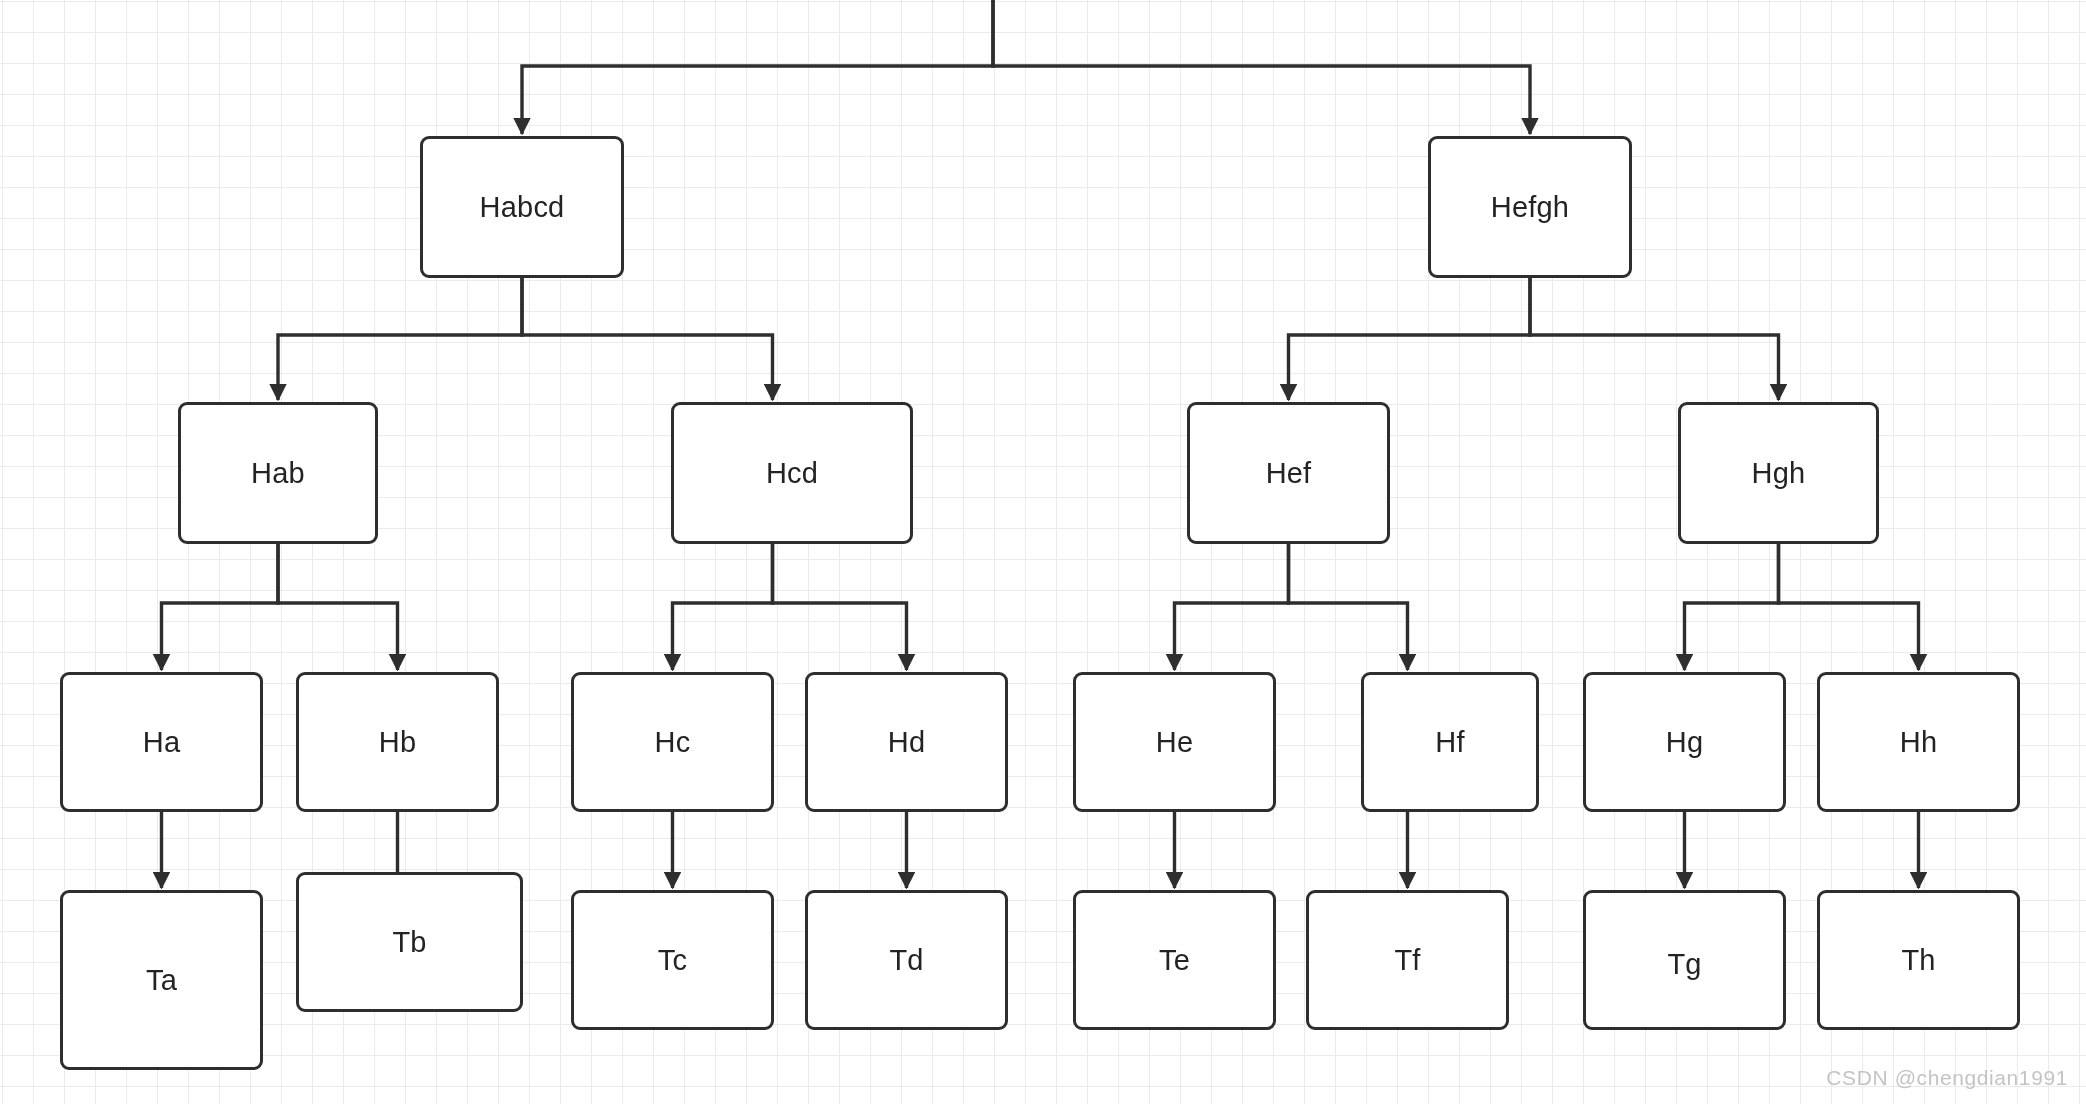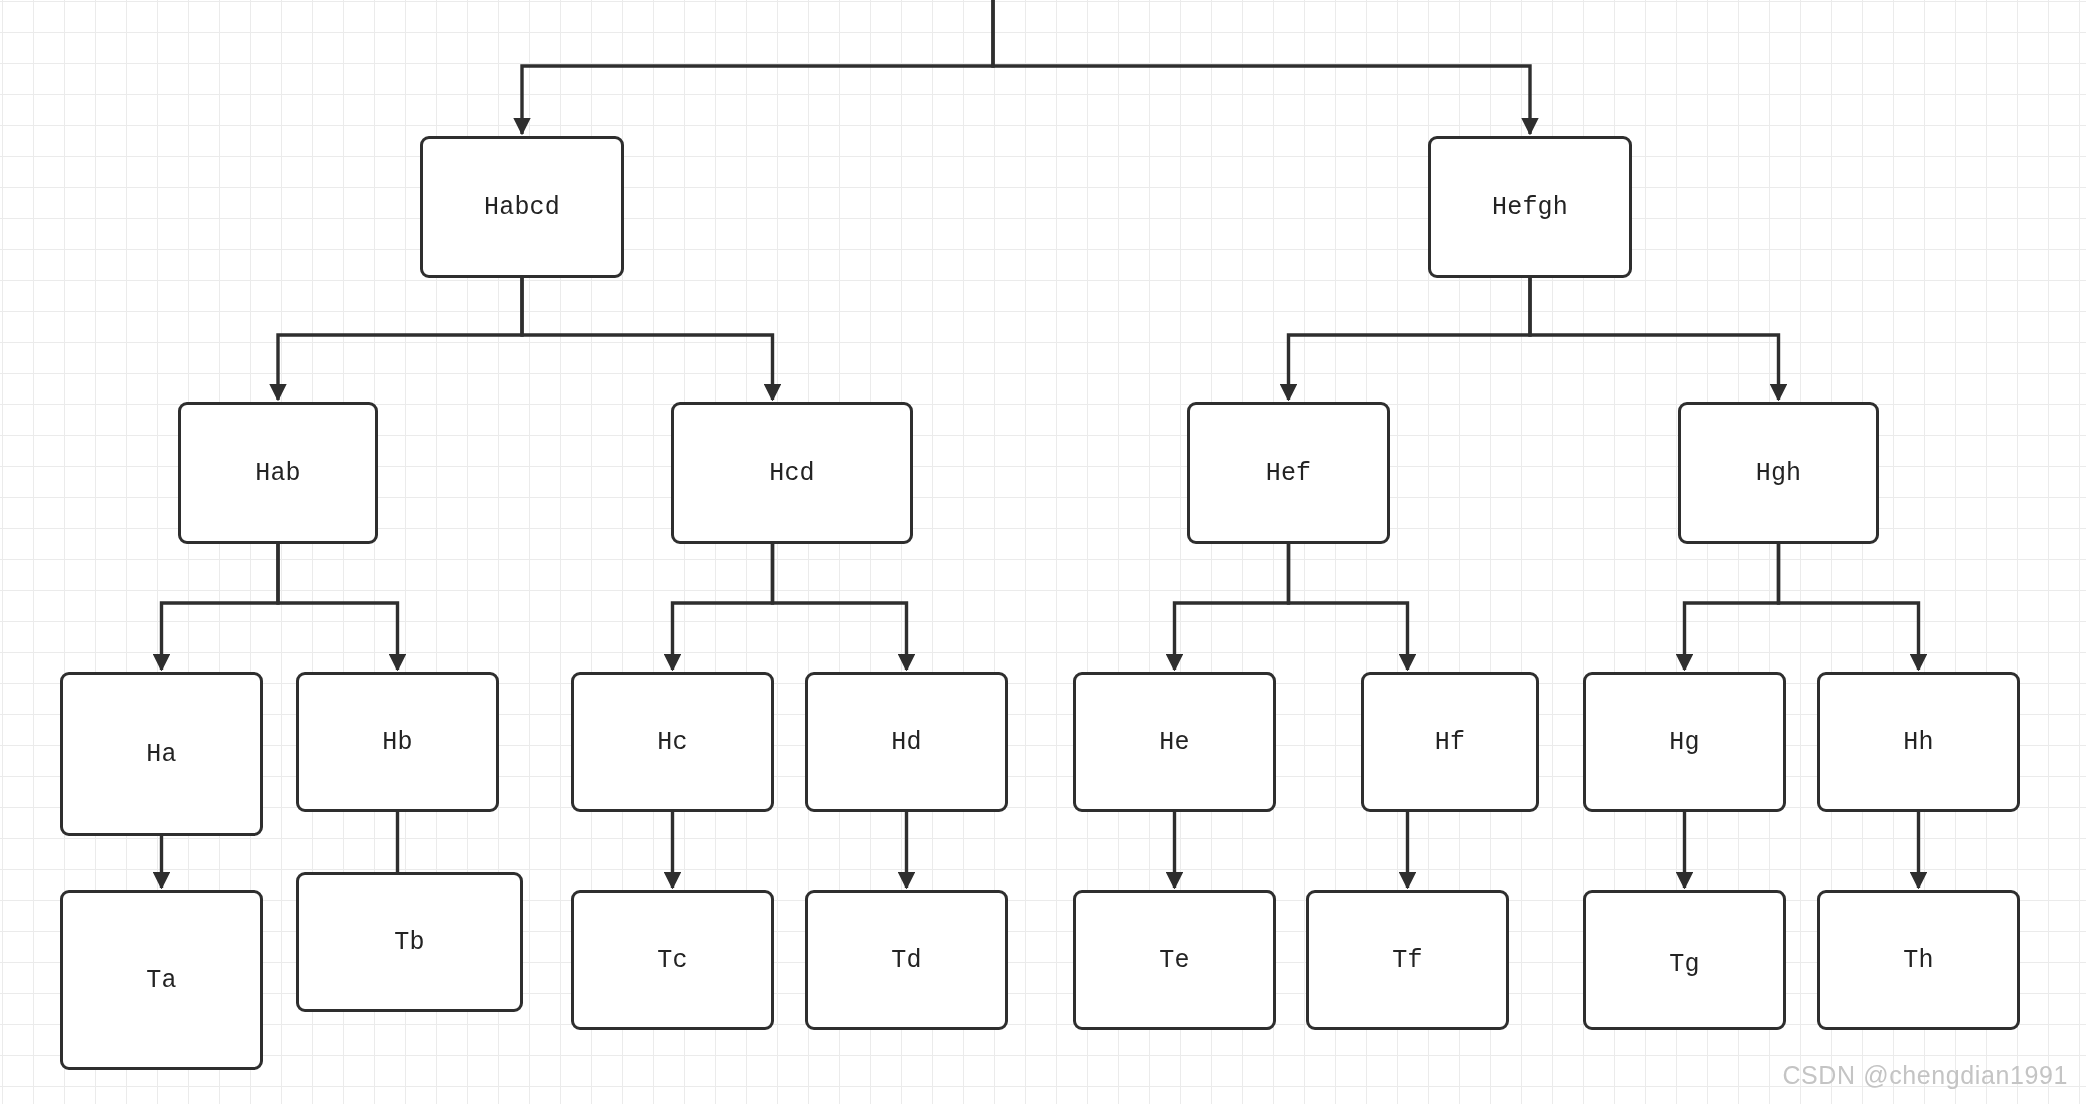--- a/index.html
+++ b/index.html
@@ -39,33 +39,33 @@
     box-sizing: border-box;
     background: #ffffff;
     border: 3px solid #2e2e2e;
     border-radius: 9px;
     display: flex;
     align-items: center;
     justify-content: center;
     z-index: 2;
   }
   .node-label {
-    font-family: Liberation Mono, monospace;
-    font-size: 25px;
+    font-family: Liberation Sans, sans-serif;
+    font-size: 29px;
     color: #232323;
     letter-spacing: 0.2px;
     line-height: 1;
     user-select: none;
   }
   #watermark {
     position: absolute;
     right: 18px;
     bottom: 14px;
     font-family: "Liberation Sans", sans-serif;
-    font-size: 25px;
+    font-size: 21px;
     color: #c4c4c4;
     letter-spacing: 0.6px;
     z-index: 3;
     user-select: none;
   }
 </style>
 </head>
 <body>
 
 <div id="canvas">
@@ -114,21 +114,21 @@
       </div>
       <div class="node" style="left: 671px; top: 402px; width: 242px; height: 142px; border-color: rgb(46, 46, 46); background: rgb(255, 255, 255);">
         <span class="node-label" style="color: rgb(35, 35, 35);">Hcd</span>
       </div>
       <div class="node" style="left: 1187px; top: 402px; width: 203px; height: 142px; border-color: rgb(46, 46, 46); background: rgb(255, 255, 255);">
         <span class="node-label" style="color: rgb(35, 35, 35);">Hef</span>
       </div>
       <div class="node" style="left: 1678px; top: 402px; width: 201px; height: 142px; border-color: rgb(46, 46, 46); background: rgb(255, 255, 255);">
         <span class="node-label" style="color: rgb(35, 35, 35);">Hgh</span>
       </div>
-      <div class="node" style="left: 60px; top: 672px; width: 203px; height: 164px; border-color: rgb(46, 46, 46); background: rgb(255, 255, 255);">
+      <div class="node" style="left: 60px; top: 672px; width: 203px; height: 140px; border-color: rgb(46, 46, 46); background: rgb(255, 255, 255);">
         <span class="node-label" style="color: rgb(35, 35, 35);">Ha</span>
       </div>
       <div class="node" style="left: 296px; top: 672px; width: 203px; height: 140px; border-color: rgb(46, 46, 46); background: rgb(255, 255, 255);">
         <span class="node-label" style="color: rgb(35, 35, 35);">Hb</span>
       </div>
       <div class="node" style="left: 571px; top: 672px; width: 203px; height: 140px; border-color: rgb(46, 46, 46); background: rgb(255, 255, 255);">
         <span class="node-label" style="color: rgb(35, 35, 35);">Hc</span>
       </div>
       <div class="node" style="left: 805px; top: 672px; width: 203px; height: 140px; border-color: rgb(46, 46, 46); background: rgb(255, 255, 255);">
         <span class="node-label" style="color: rgb(35, 35, 35);">Hd</span>

